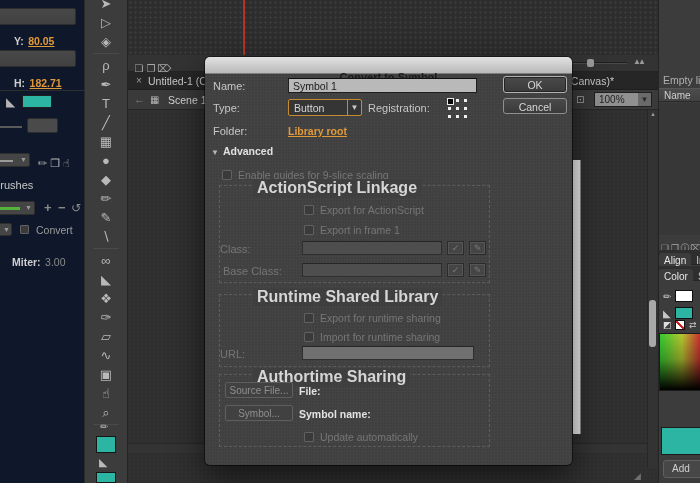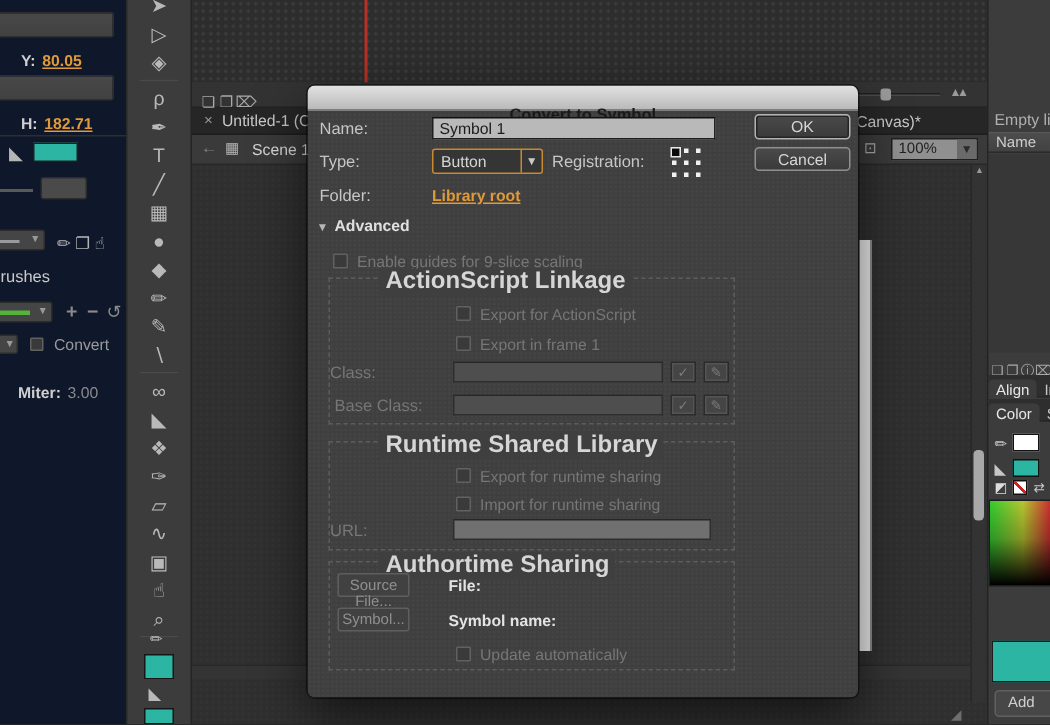--- a/index.html
+++ b/index.html
@@ -120,21 +120,21 @@
   .cb{display:inline-block;width:10px;height:10px;background:#3a3a3a;border:1px solid #616161;
       border-radius:1px;vertical-align:-1px;margin-right:6px;}
   .cb-label{font-size:10.5px;color:#767676;}
   .dlg-group{position:absolute;border:1px dashed #5c5c5c;}
   .dlg-legend{position:absolute;top:-7px;left:8px;background:#3f3f3f;padding:0 4px;
       font-size:16px;font-weight:bold;color:#d6d6d6;margin-left:25px;}
   .dis-input{position:absolute;height:14px;background:#4e4e4e;border:1px solid #2e2e2e;border-top-color:#262626;}
   .url-input{background:#707070;}
   .mini-btn{position:absolute;width:17px;height:14px;background:#454545;border:1px solid #2b2b2b;
       box-shadow:inset 0 0 0 1px #555;text-align:center;font-size:9px;color:#7a7a7a;padding-top:1px;cursor:pointer;}
-  .ghost-btn{position:absolute;width:48px;height:16px;background:#414141;border:1px solid #5e5e5e;border-radius:2px;
+  .ghost-btn{position:absolute;width:68px;height:16px;background:#414141;border:1px solid #5e5e5e;border-radius:2px;
       text-align:center;font-size:10px;color:#8f8f8f;padding-top:2px;cursor:pointer;}
   .bold-label{position:absolute;font-size:10.5px;font-weight:bold;color:#e3e3e3;}
 </style>
 </head>
 <body>
 
 <div id="app">
 
   <div id="props" class="abs">
     <div class="abs field-strip" style="top:8px;"></div>

